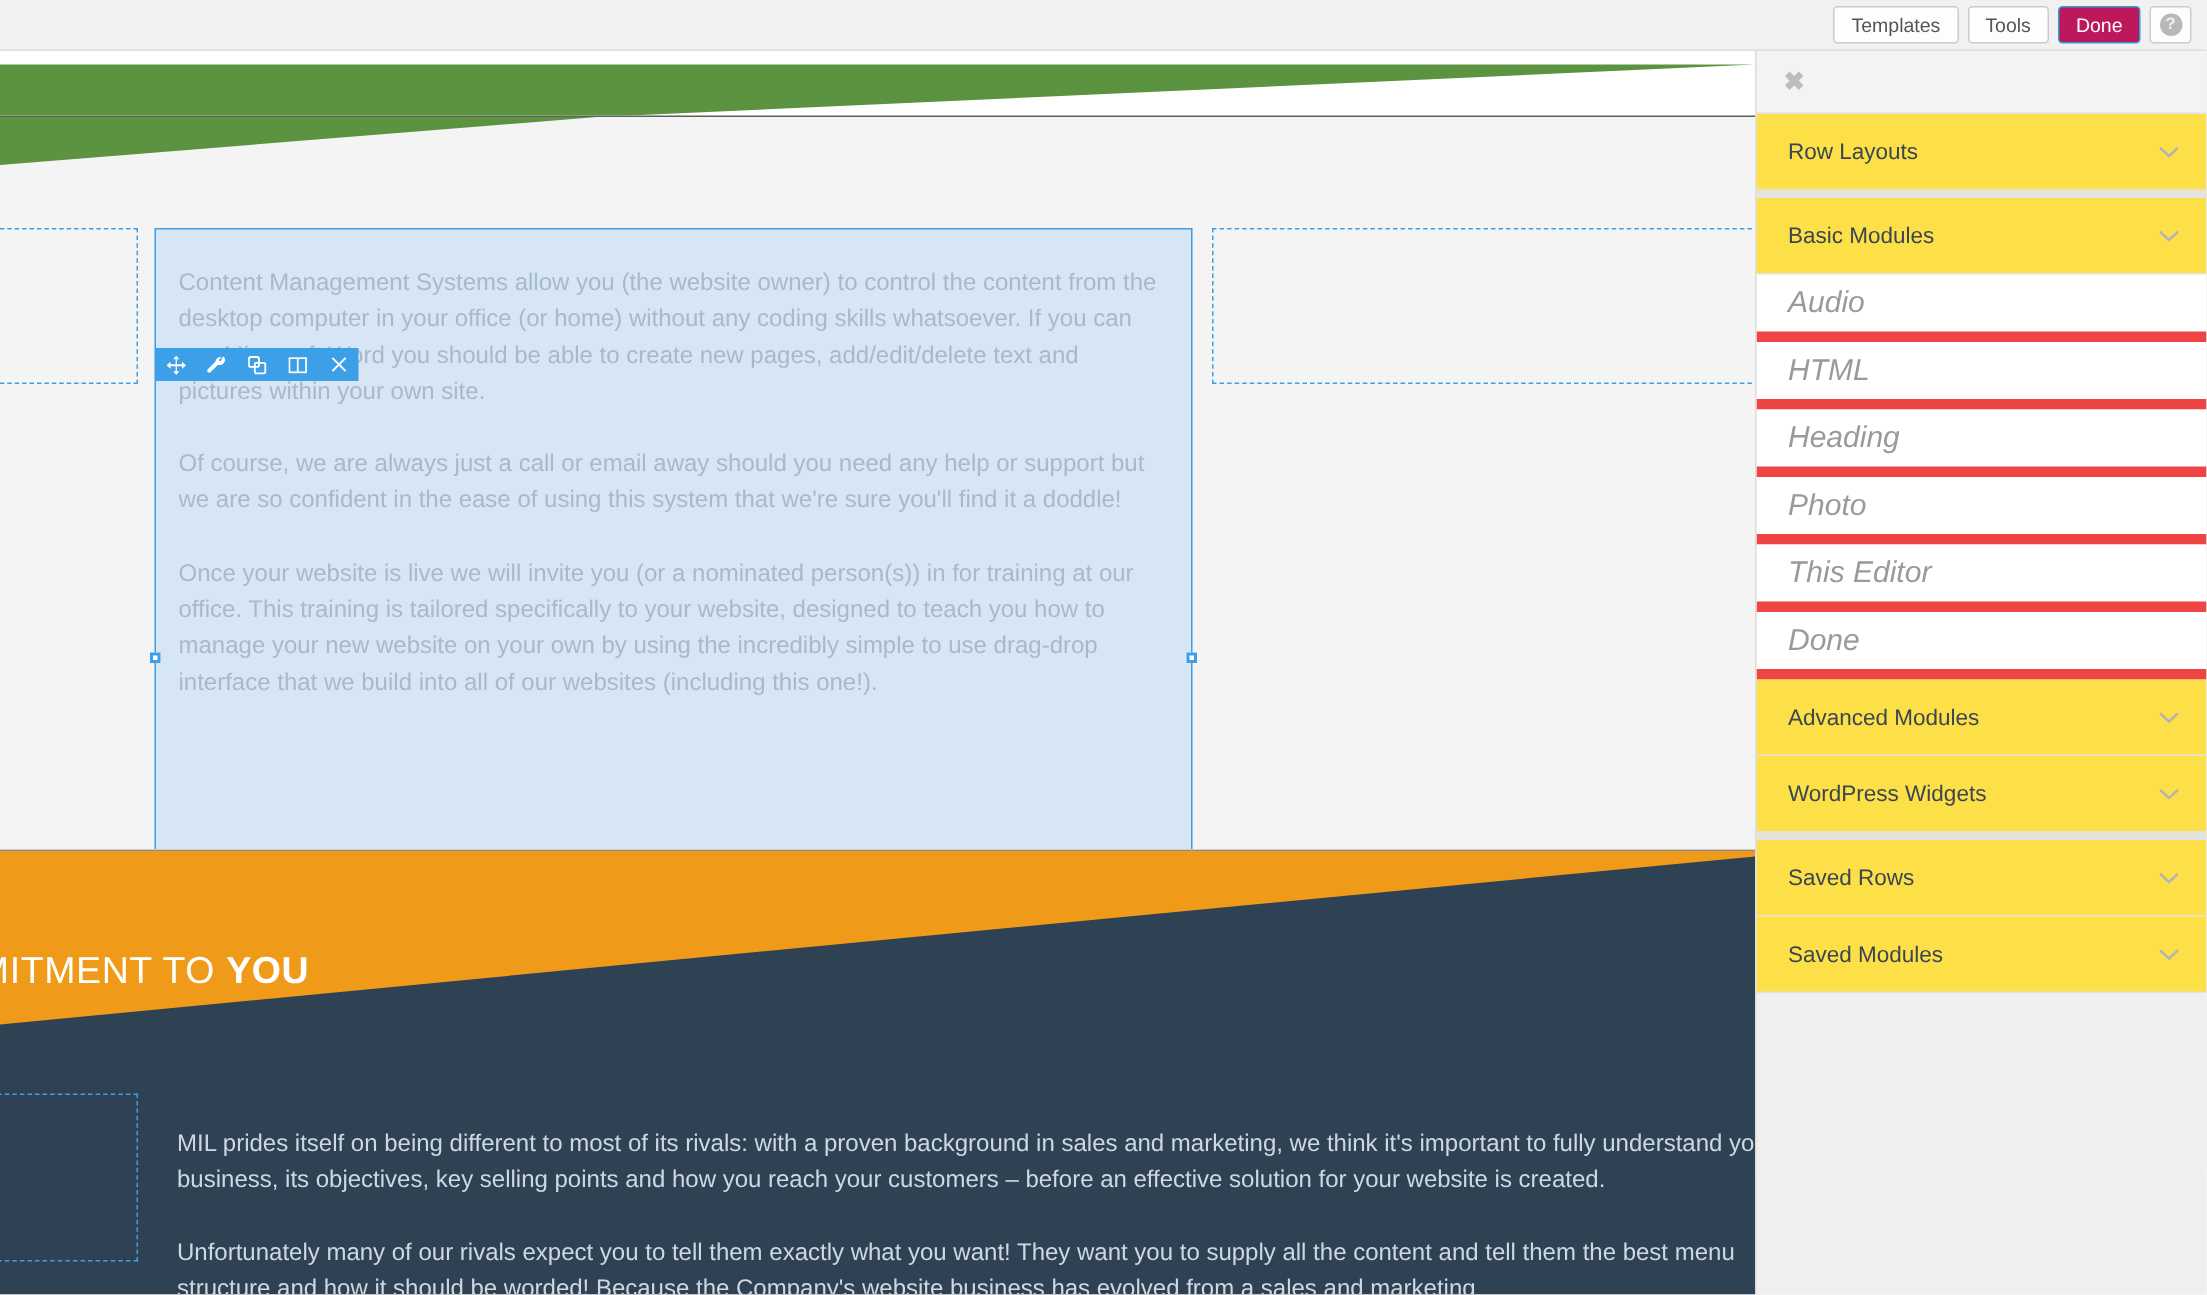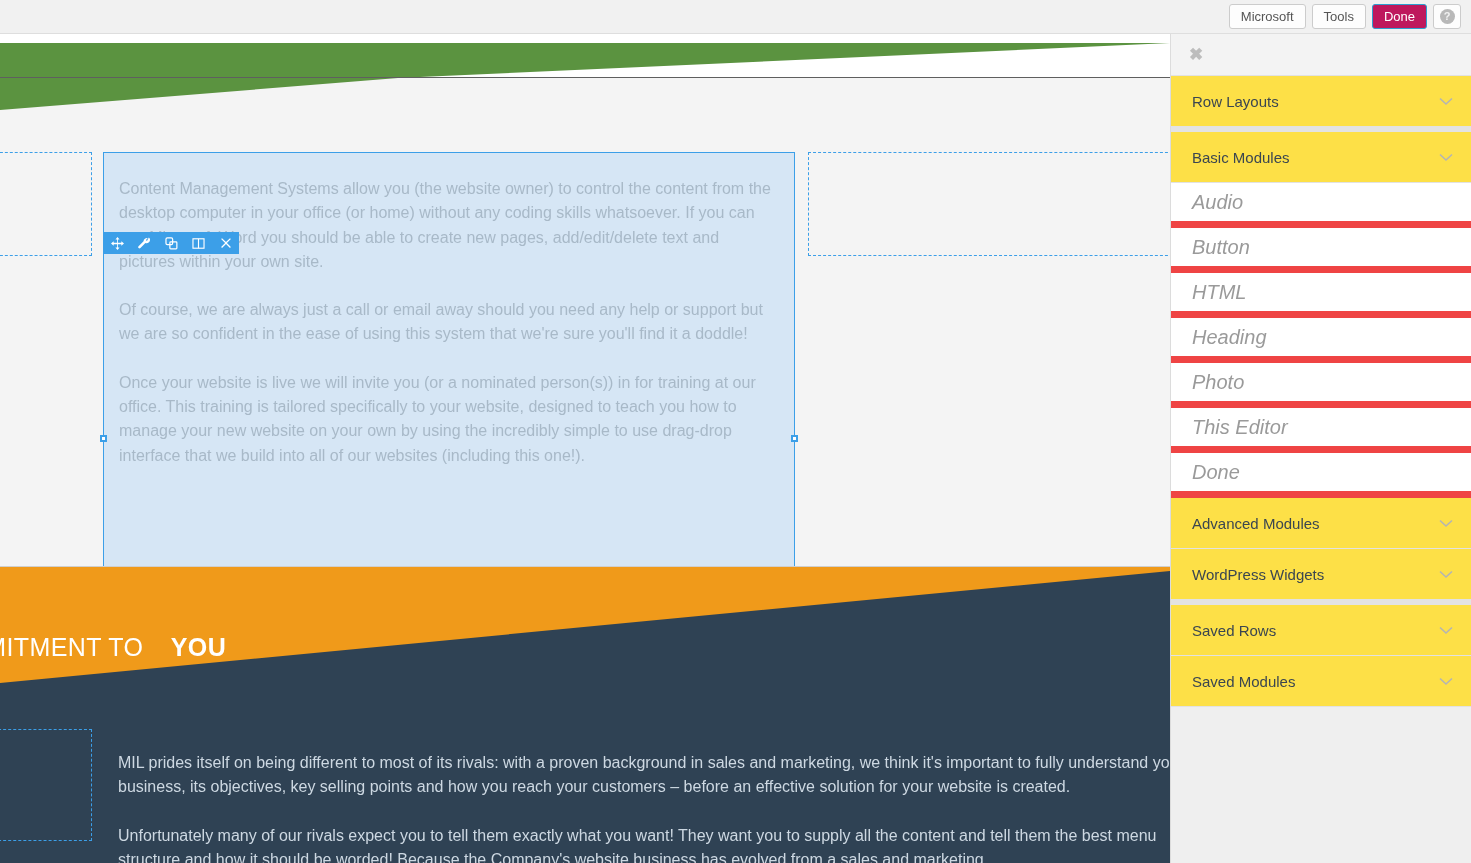--- a/index.html
+++ b/index.html
@@ -176,21 +176,21 @@
   .banner-heading {
     position: absolute;
     left: -36px;
     top: 66px;
     color: #ffffff;
     font-size: 25px;
     letter-spacing: 0.4px;
     white-space: nowrap;
     z-index: 3;
   }
-  .banner-heading b { font-weight: bold; margin-left: 20px; }
+  .banner-heading b { font-weight: bold; }
 
   
   .dark-section {
     position: absolute;
     top: 662px; left: 0;
     width: 1170px;
     height: 167px;
     background: #2f4254;
     overflow: hidden;
   }
@@ -268,21 +268,21 @@
     font-size: 20px;
     cursor: pointer;
     font-style: italic;
   }
   .sb-tail { background: #efefef; height: 120px; }
 </style>
 </head>
 <body>
 
 <div class="admin-bar">
-  <button class="ab-btn">Microsoft</button>
+  <button class="ab-btn">Templates</button>
   <button class="ab-btn">Tools</button>
   <button class="ab-btn primary">Done</button>
   <button class="ab-btn icon-btn">
     <span class="help-circle">?</span>
   </button>
 </div>
 
 <div class="canvas">
 
   <div class="header-strip">
@@ -373,21 +373,20 @@
   </div>
 
   <div class="sb-group spaced">
     <span class="label">Basic Modules</span>
     <svg class="chev" viewBox="0 0 14 9" fill="none" stroke="currentColor" stroke-width="1.6">
         <polyline points="1,1.5 7,7 13,1.5"></polyline>
       </svg>
   </div>
 
   <div class="sb-item">Audio</div>
-  <div class="sb-item">Button</div>
   <div class="sb-item">HTML</div>
   <div class="sb-item">Heading</div>
   <div class="sb-item">Photo</div>
   <div class="sb-item">This Editor</div>
   <div class="sb-item">Done</div>
 
   <div class="sb-group">
     <span class="label">Advanced Modules</span>
     <svg class="chev" viewBox="0 0 14 9" fill="none" stroke="currentColor" stroke-width="1.6">
         <polyline points="1,1.5 7,7 13,1.5"></polyline>

